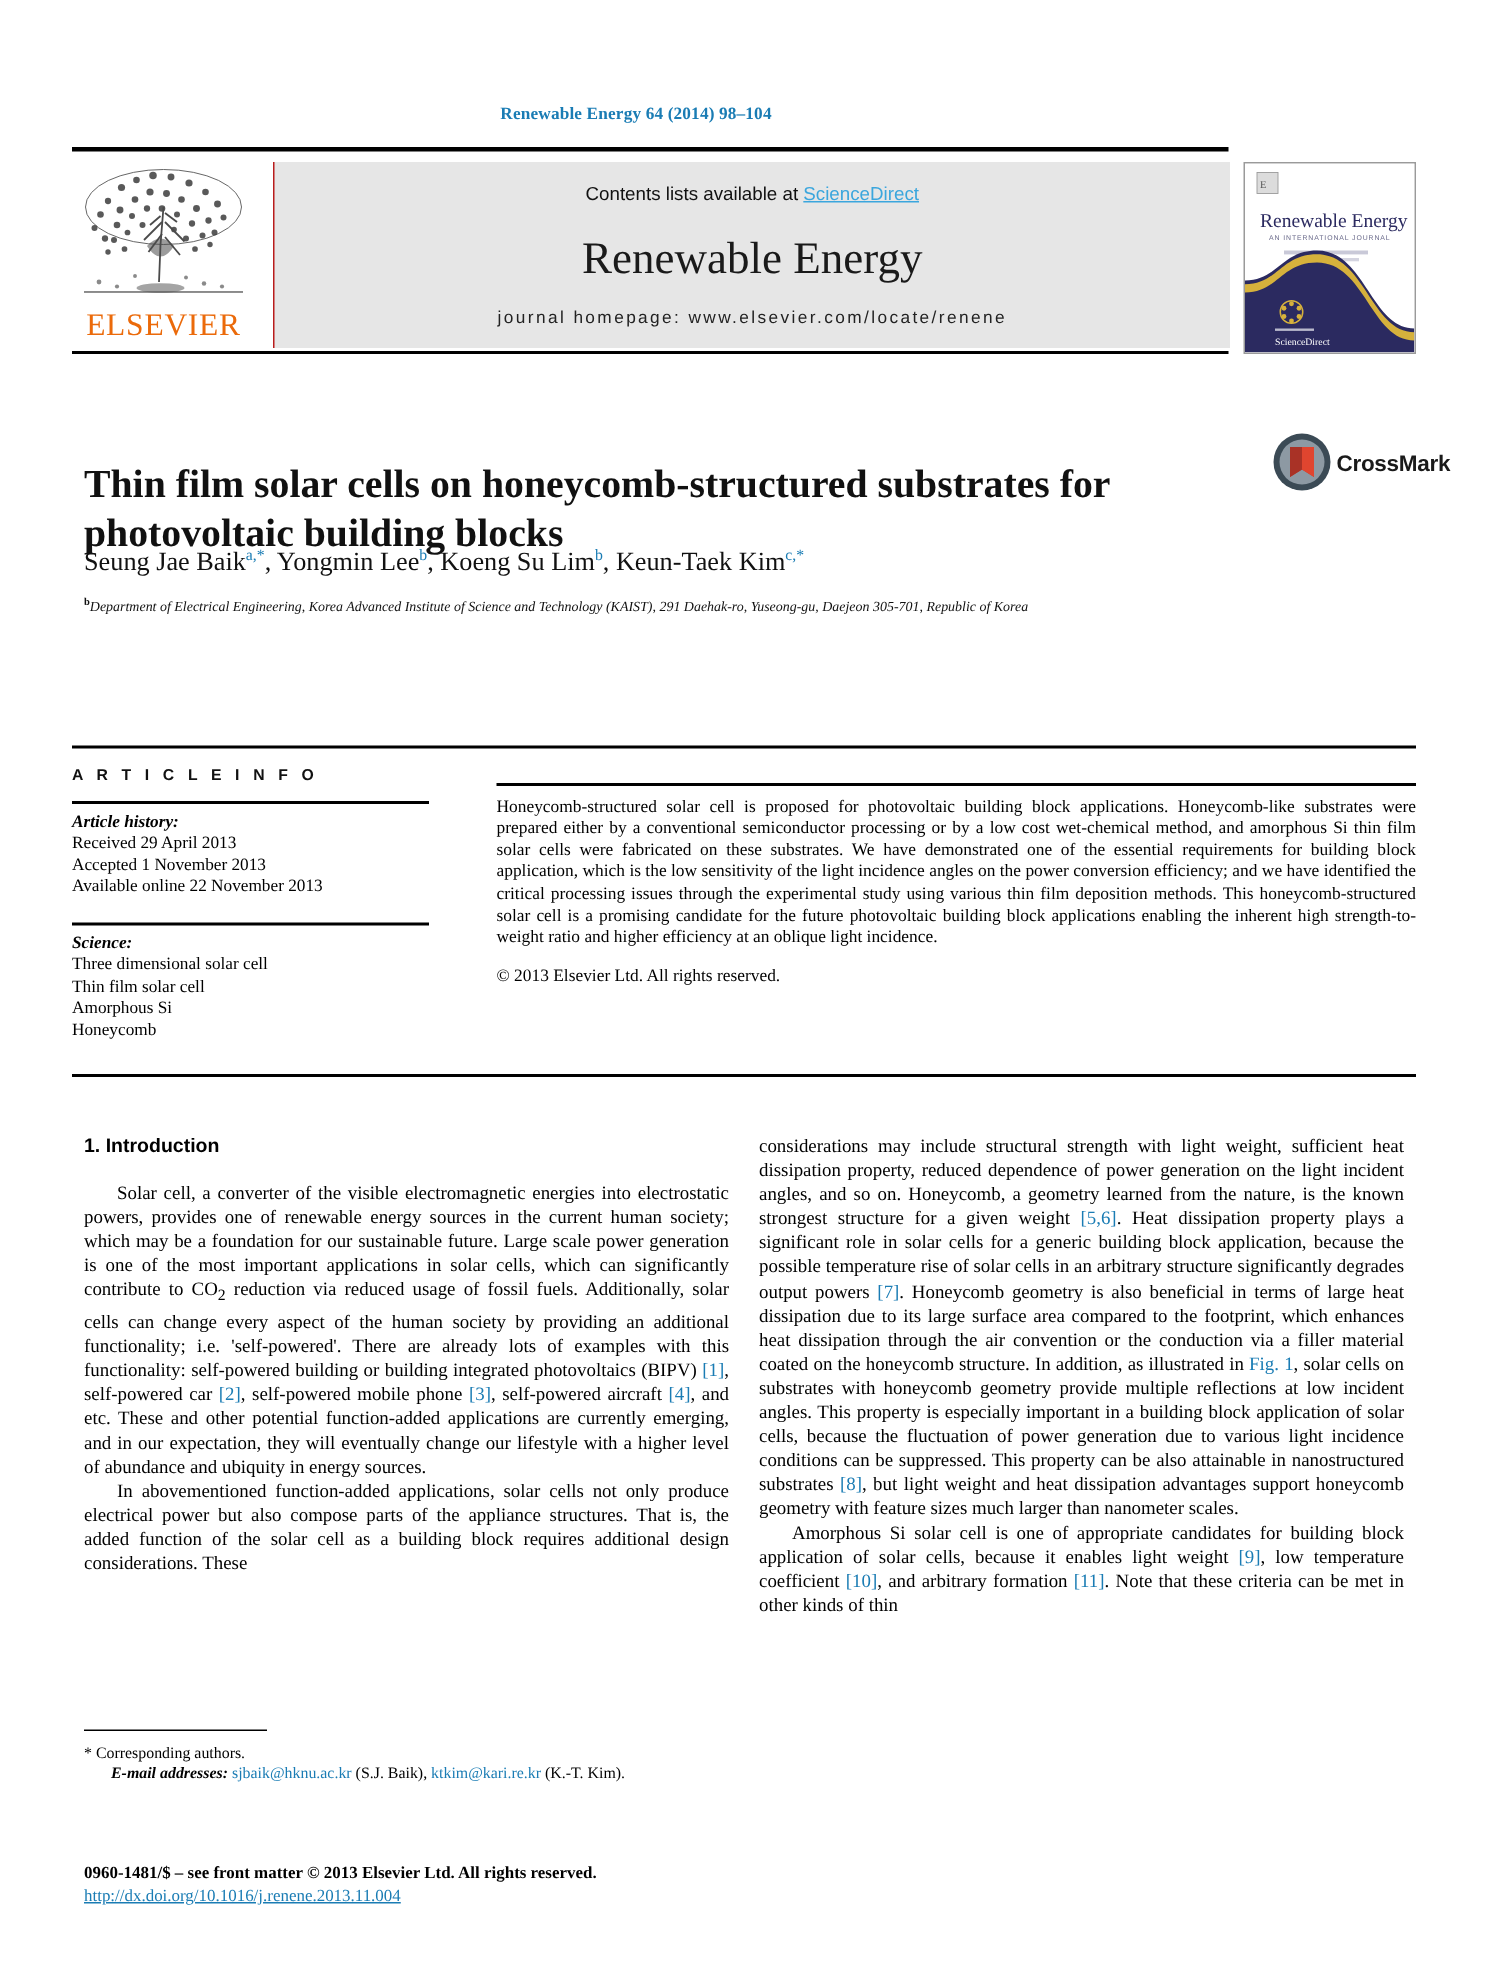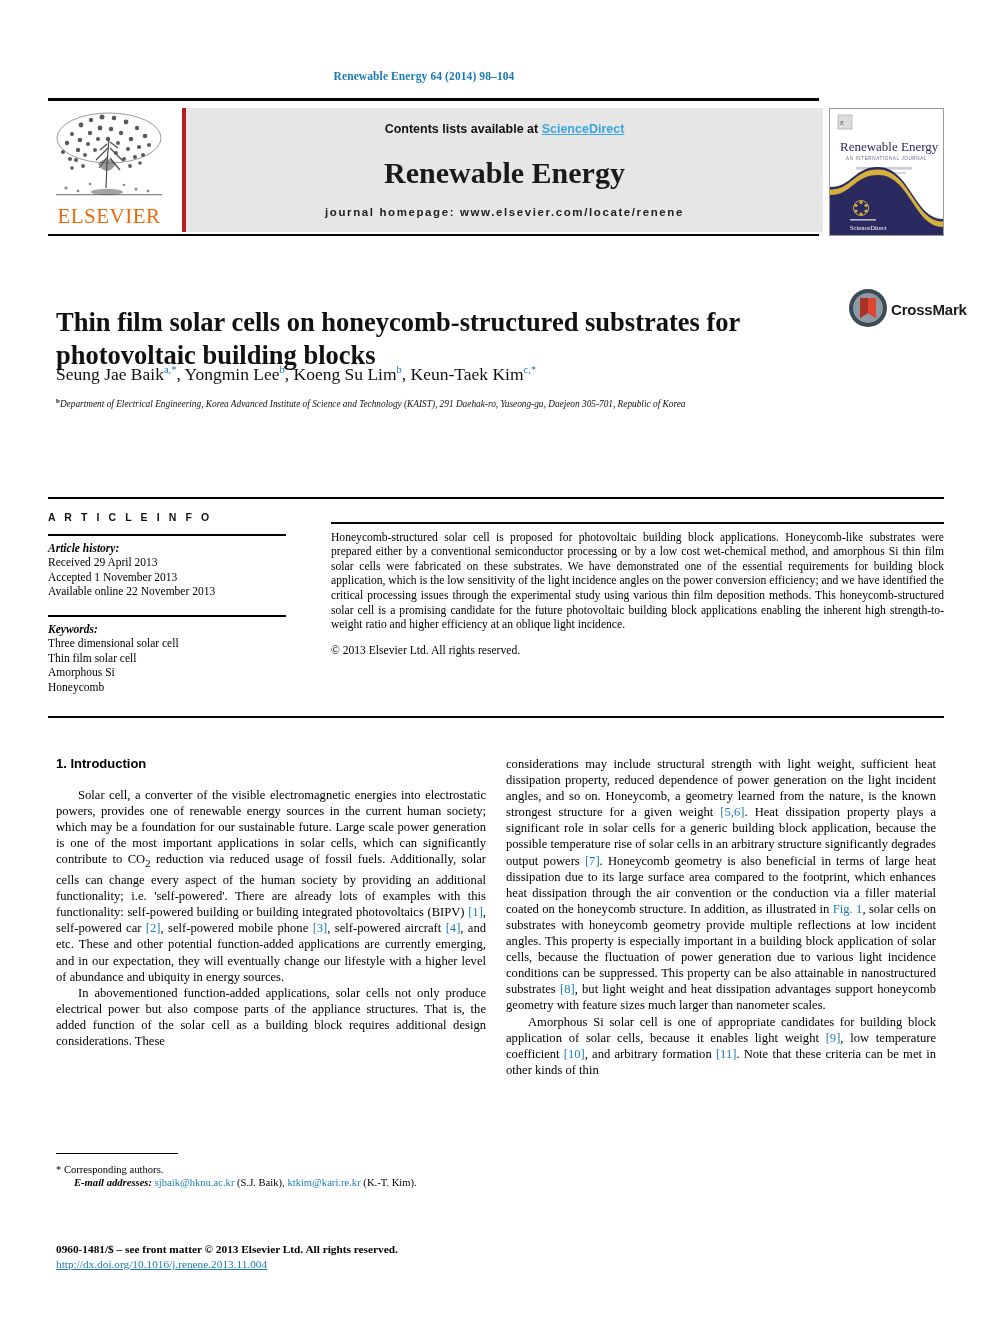--- a/index.html
+++ b/index.html
@@ -69,22 +69,21 @@
     font-size: 21px;
     letter-spacing: .5px;
     color: #eb6a0a;
   }
   .masthead-center {
     position: absolute;
     left: 134px; top: 10px;
     width: 637px;
     height: 124px;
     background: #e6e6e6;
-    border-left: 4px solid #b91c1c;
-    font-weight: bold;
+    border-left: 1px solid #b91c1c;
   }
   .contents-line {
     position: absolute;
     left: 0; top: 14px;
     width: 100%;
     text-align: center;
     font-family: "Liberation Sans", sans-serif;
     font-size: 12.5px;
     color: #111;
   }
@@ -448,21 +447,21 @@
     <div class="info-col">
       <div class="sec-head">A R T I C L E  I N F O</div>
       <div class="info-rule"></div>
       <div class="info-label">Article history:</div>
       <div>
           <div class="info-line">Received 29 April 2013</div>
           <div class="info-line">Accepted 1 November 2013</div>
           <div class="info-line">Available online 22 November 2013</div>
         </div>
       <div class="info-rule second"></div>
-      <div class="info-label">Keywords:</div>
+      <div class="info-label">Science:</div>
       <div>
           <div class="info-line">Three dimensional solar cell</div>
           <div class="info-line">Thin film solar cell</div>
           <div class="info-line">Amorphous Si</div>
           <div class="info-line">Honeycomb</div>
         </div>
     </div>
 
     <div class="abs-col">
       <div class="abs-rule"></div>

